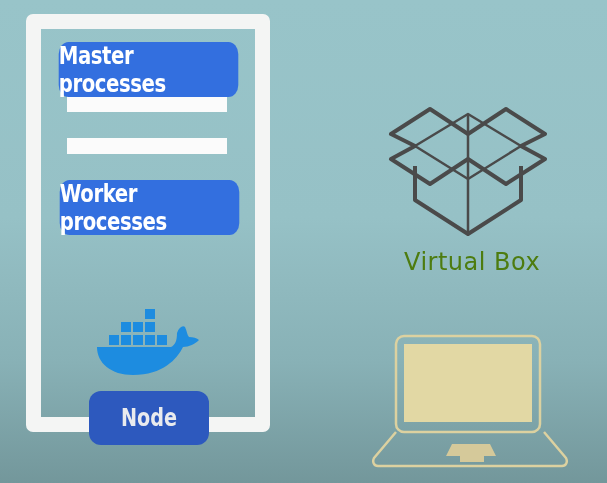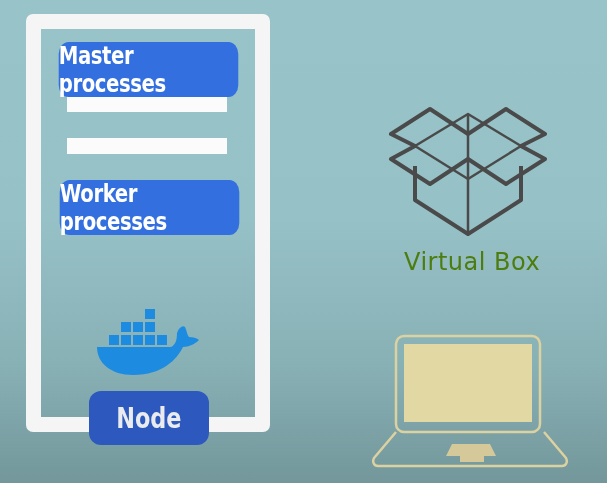--- a/index.html
+++ b/index.html
@@ -19,21 +19,21 @@
       display: flex; align-items: center; justify-content: center;
       letter-spacing: -0.5px;
     }
     .pill.master { left: 39px; top: 42px; width: 219px; height: 55px; font-size: 24px; transform: scaleX(0.82); transform-origin: center; }
     .pill.worker { left: 40px; top: 180px; width: 219px; height: 55px; font-size: 24px; transform: scaleX(0.82); transform-origin: center; }
     .pill-inner { display: inline-block; }
     .node {
       position: absolute; left: 89px; top: 391px; width: 120px; height: 54px;
       background: #2d59be; color: #e9ebee; border-radius: 12px;
       display: flex; align-items: center; justify-content: center;
-      font-weight: bold; font-size: 28px;
+      font-weight: bold; font-size: 24px;
     }
     .node span { display: inline-block; transform: scaleX(0.8); }
     .docker { position: absolute; left: 93px; top: 303px; width: 110px; height: 80px; }
     .vbox-icon { position: absolute; left: 388px; top: 106px; width: 160px; height: 130px; }
     .vbox-label {
       position: absolute; left: 376px; top: 248px; width: 160px;
       font-family: "DejaVu Sans", sans-serif; font-size: 24px; color: #4d7c0f;
       letter-spacing: 0.5px; font-weight: normal; margin-left: 28px;
     }
     .laptop { position: absolute; left: 370px; top: 330px; width: 200px; height: 140px; }

